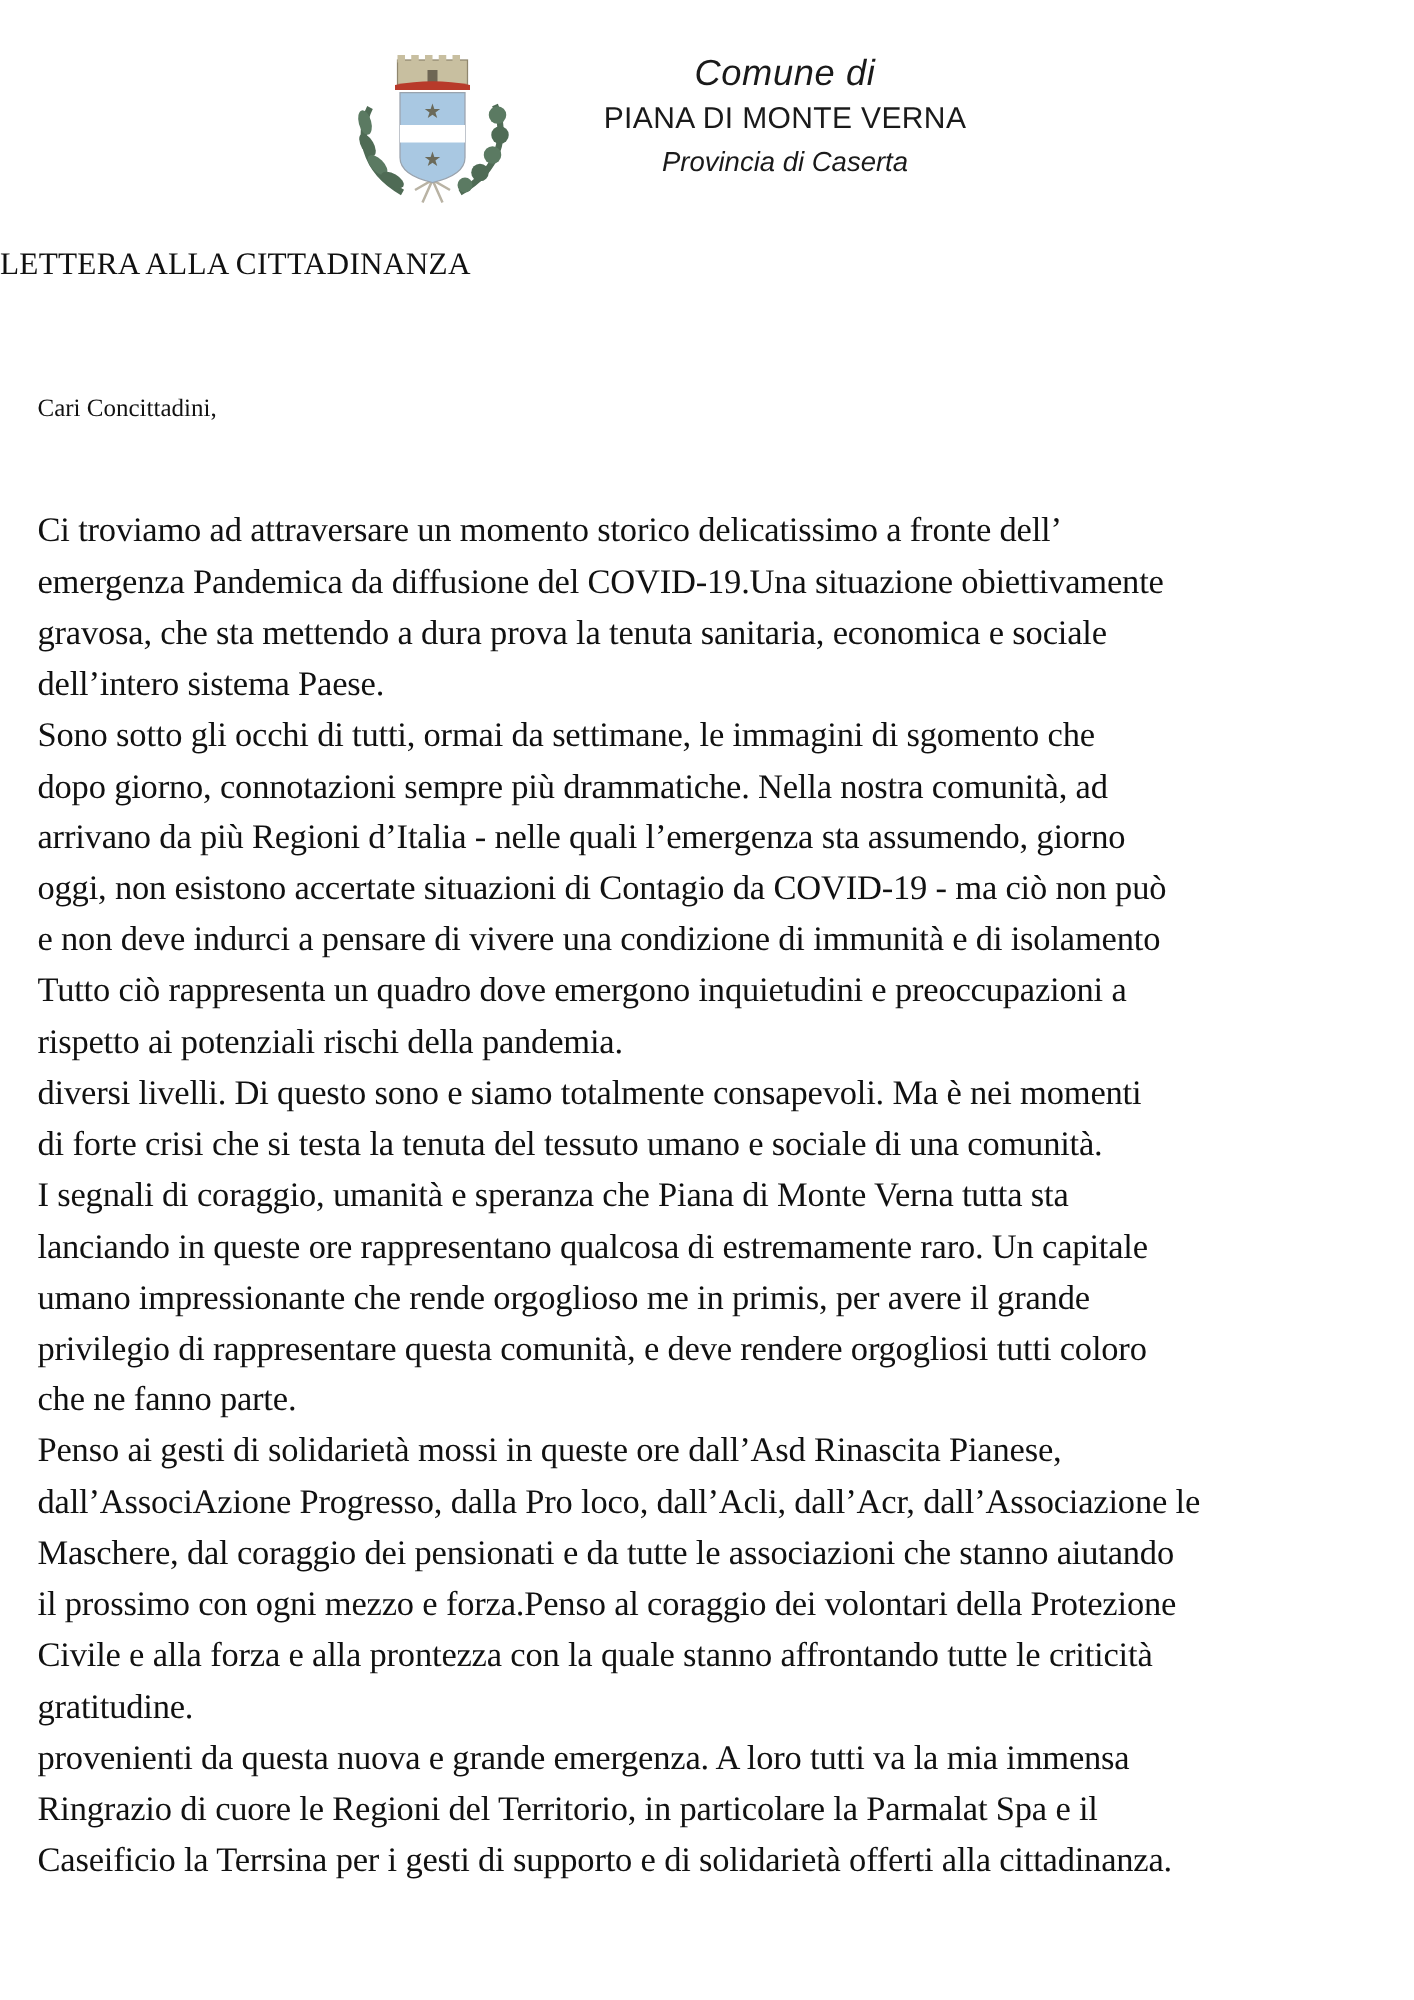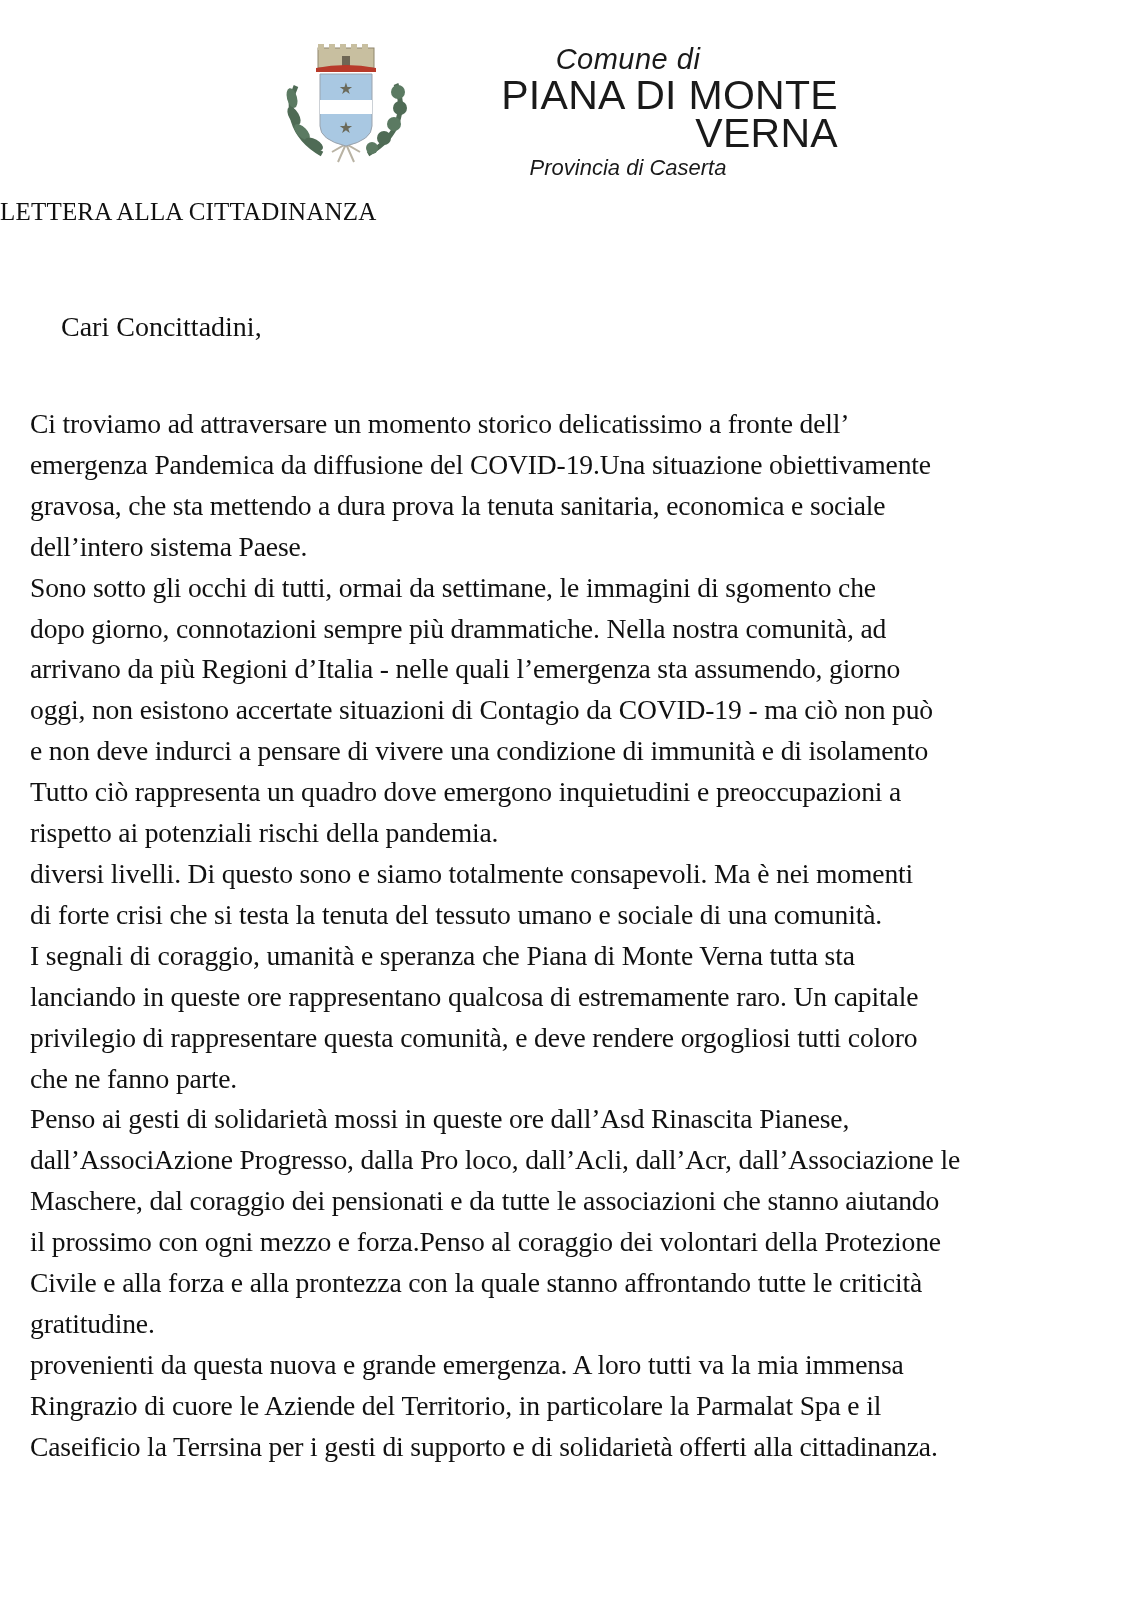--- a/index.html
+++ b/index.html
@@ -37,24 +37,23 @@
       font-family: Liberation Sans, sans-serif;
       color: #1a1a1a;
     }
     .comune-di {
       font-style: italic;
       font-size: 29px;
       line-height: 34px;
       letter-spacing: 0.5px;
     }
     .comune-name {
-      font-size: 41px;
+      font-size: 24px;
       line-height: 38px;
       letter-spacing: 0.3px;
-      text-align: right;
     }
     .provincia {
       font-style: italic;
       font-size: 22px;
       line-height: 32px;
     }
     .doc-title {
       position: absolute;
       top: 198px;
       left: 0;
@@ -63,23 +62,22 @@
       font-family: "Liberation Serif", "DejaVu Serif", serif;
       font-size: 25px;
       letter-spacing: 0.2px;
       color: #111;
     }
     .salutation {
       position: absolute;
       top: 307px;
       left: 30px;
       font-family: "Liberation Serif", "DejaVu Serif", serif;
-      font-size: 28px;
+      font-size: 20px;
       line-height: 40px;
-      margin-left: 31px;
     }
     .body-text {
       position: absolute;
       top: 404px;
       left: 30px;
       width: 1090px;
       font-family: "Liberation Serif", "DejaVu Serif", serif;
       font-size: 27.6px;
       line-height: 40.9px;
       letter-spacing: -0.15px;
@@ -144,24 +142,25 @@
     <span class="line">dopo giorno, connotazioni sempre più drammatiche. Nella nostra comunità, ad</span>
     <span class="line">arrivano da più Regioni d’Italia - nelle quali l’emergenza sta assumendo, giorno</span>
     <span class="line">oggi, non esistono accertate situazioni di Contagio da COVID-19 - ma ciò non può</span>
     <span class="line">e non deve indurci a pensare di vivere una condizione di immunità e di isolamento</span>
     <span class="line">Tutto ciò rappresenta un quadro dove emergono inquietudini e preoccupazioni a</span>
     <span class="line">rispetto ai potenziali rischi della pandemia.</span>
     <span class="line">diversi livelli. Di questo sono  e siamo totalmente consapevoli. Ma è nei momenti</span>
     <span class="line">di forte crisi che si testa la tenuta del tessuto umano e sociale di una comunità.</span>
     <span class="line">I segnali di coraggio, umanità e speranza che Piana di Monte Verna tutta sta</span>
     <span class="line">lanciando in queste ore rappresentano qualcosa di estremamente raro. Un capitale</span>
+    <span class="line">umano impressionante che rende orgoglioso me in primis, per avere il grande</span>
     <span class="line">privilegio di rappresentare questa comunità, e deve rendere orgogliosi tutti coloro</span>
     <span class="line">che ne fanno parte.</span>
     <span class="line">Penso ai gesti di solidarietà mossi in queste ore dall’Asd Rinascita Pianese,</span>
     <span class="line">dall’AssociAzione Progresso, dalla Pro loco, dall’Acli, dall’Acr, dall’Associazione le</span>
     <span class="line">Maschere, dal coraggio dei pensionati e da tutte le associazioni che stanno aiutando</span>
     <span class="line">il prossimo con ogni mezzo e forza.Penso al coraggio dei volontari della Protezione</span>
     <span class="line">Civile e alla forza e alla prontezza con la quale stanno affrontando tutte le criticità</span>
     <span class="line">gratitudine.</span>
     <span class="line">provenienti da questa nuova e grande emergenza. A loro tutti va la mia immensa</span>
-    <span class="line">Ringrazio di cuore le Aziende del Territorio, in particolare la Parmalat Spa e il</span>
+    <span class="line">Ringrazio di cuore le Regioni del Territorio, in particolare la Parmalat Spa e il</span>
     <span class="line">Caseificio la Terrsina per i gesti di supporto e di solidarietà offerti alla cittadinanza.</span>
   </div>
 
 </body></html>

